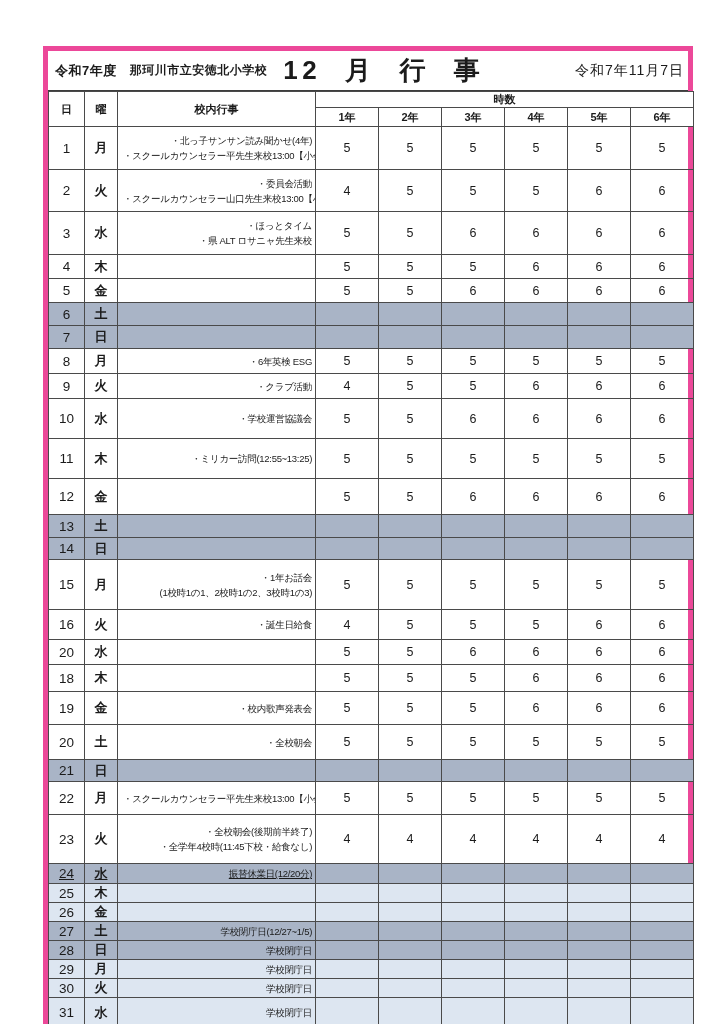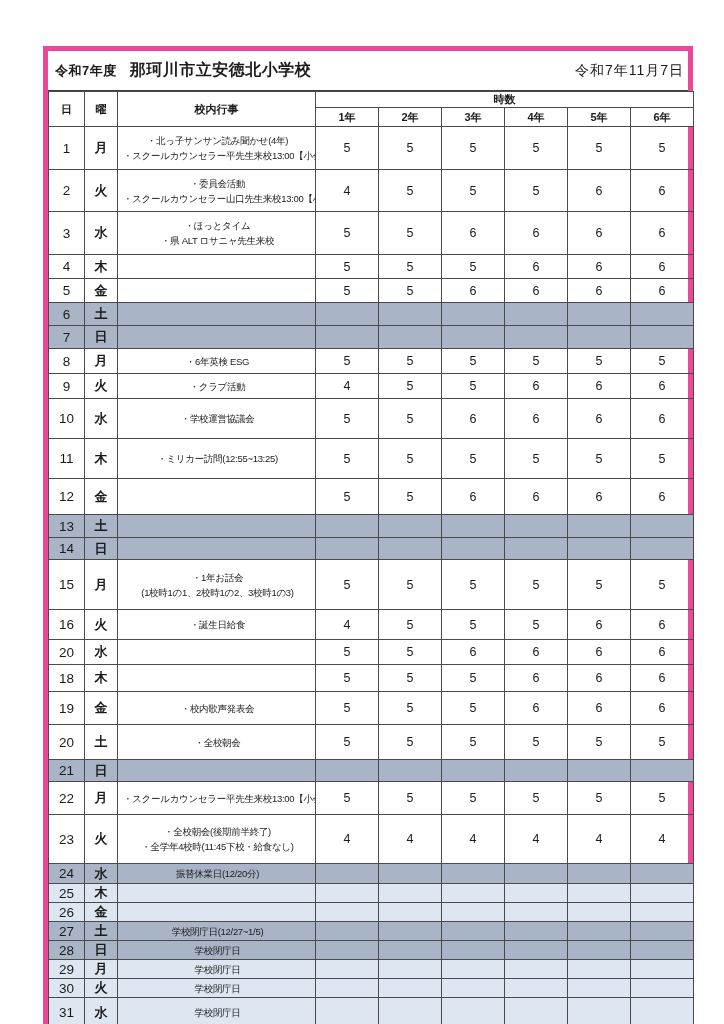--- a/index.html
+++ b/index.html
@@ -3,49 +3,50 @@
 <meta charset="utf-8">
 <style>
   * { margin:0; padding:0; box-sizing:border-box; }
   html,body { width:724px; height:1024px; background:#ffffff; font-family:"Liberation Sans", sans-serif; color:#1b1b1b; }
   .page { position:relative; width:724px; height:1024px; background:#fff; overflow:hidden; }
   .sheet { position:absolute; left:43px; top:46px; width:650px; border:5px solid #ec4899; background:#fff; }
 
   
   .title-row { display:flex; align-items:center; height:40px; border-bottom:1px solid #3d3d3d; padding:0 4px 0 7px; }
   .title-prefix { font-weight:bold; font-size:13px; letter-spacing:0.5px; }
-  .title-school { font-weight:bold; font-size:16px; margin-left:13px; letter-spacing:0.5px; }
+  .title-school { font-weight:bold; font-size:12px; margin-left:13px; letter-spacing:0.5px; }
   .title-main { font-weight:bold; font-size:26px; margin-left:16px; letter-spacing:0.18em; word-spacing:0.45em; white-space:nowrap; }
   .title-date { margin-left:auto; font-size:14px; letter-spacing:1px; white-space:nowrap; }
 
   table { width:100%; border-collapse:collapse; table-layout:fixed; }
   th, td { border:1px solid #4a4a4a; vertical-align:middle; }
   thead th { font-size:11px; font-weight:bold; text-align:center; background:#fff; }
   .th-hours-row th { height:16px; }
   .th-grades-row th { height:19px; }
 
   tbody td { background-clip:padding-box; }
   .c-day { text-align:center; font-size:13.5px; padding:0; }
   .c-wd  { text-align:center; font-size:13px; font-weight:bold; padding:0; }
-  .c-ev  { text-align:center; padding:1px 3px 1px 5px; overflow:hidden; }
+  .c-ev  { text-align:right; padding:1px 3px 1px 5px; overflow:hidden; }
   .ev-line { font-size:9.5px; line-height:15px; letter-spacing:-0.3px; white-space:nowrap; }
   .c-hr  { text-align:center; font-size:12.5px; padding:0; }
 
   tr.shade-gray td { background:var(--shade-gray); }
   tr.shade-blue td { background:var(--shade-blue); }
 </style>
 </head>
 <body>
 
 <div class="page">
   <div class="sheet">
 
     <div class="title-row">
       <span class="title-prefix">令和7年度</span>
       <span class="title-school">那珂川市立安徳北小学校</span>
+      <span class="title-main">12 月 行 事</span>
       <span class="title-date">令和7年11月7日</span>
     </div>
 
     <table>
       <colgroup>
         <col style="width:36px">
           <col style="width:33px">
           <col style="width:198px">
         <col style="width:63px">
           <col style="width:63px">
@@ -348,21 +349,21 @@
               <div class="ev-line">・全校朝会(後期前半終了)</div>
               <div class="ev-line">・全学年4校時(11:45下校・給食なし)</div>
             </td>
             <td class="c-hr">4</td>
             <td class="c-hr">4</td>
             <td class="c-hr">4</td>
             <td class="c-hr">4</td>
             <td class="c-hr">4</td>
             <td class="c-hr">4</td>
           </tr>
-          <tr class="shade-gray" style="height: 20px;">
+          <tr class="shade-gray" style="height: 20px; text-decoration: underline;">
             <td class="c-day">24</td>
             <td class="c-wd">水</td>
             <td class="c-ev">
               <div class="ev-line">振替休業日(12/20分)</div>
             </td>
             <td class="c-hr"></td>
             <td class="c-hr"></td>
             <td class="c-hr"></td>
             <td class="c-hr"></td>
             <td class="c-hr"></td>

